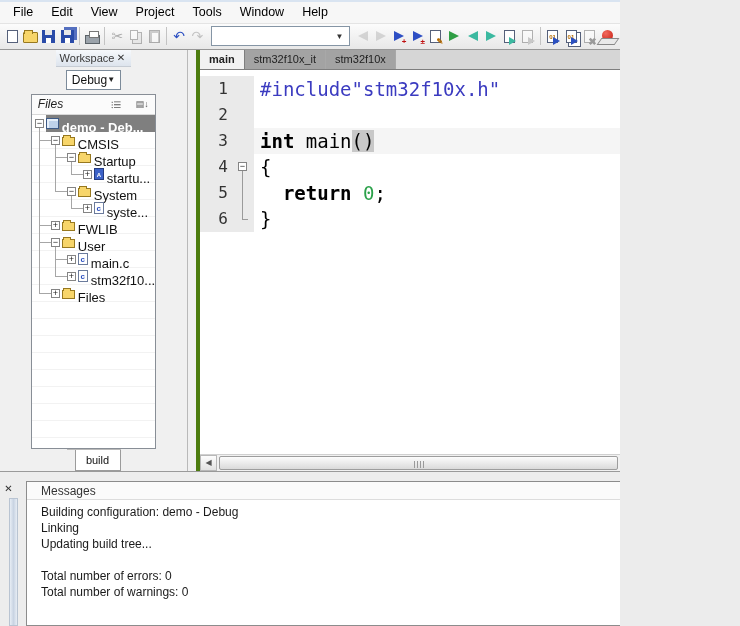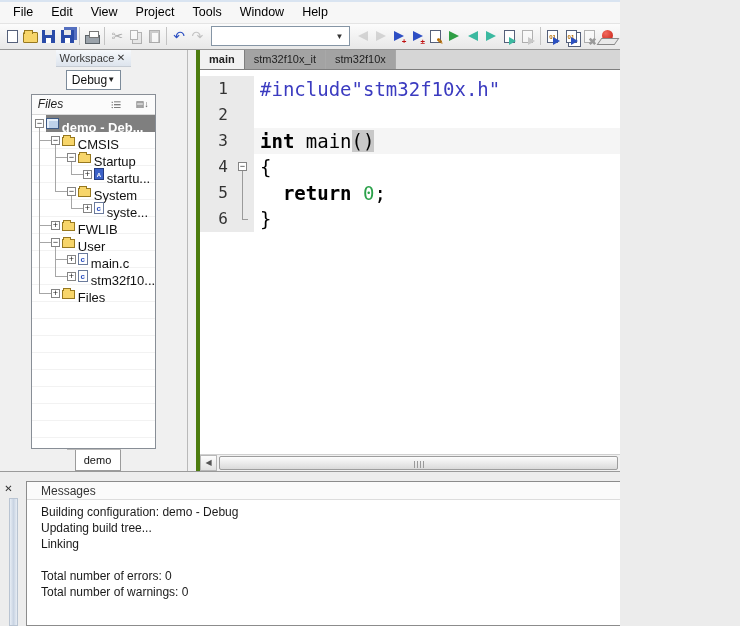--- a/index.html
+++ b/index.html
@@ -359,21 +359,21 @@
                 <span class="tr-label">stm32f10...</span>
               </div>
               <div class="tree-row" style="padding-left: 19px;">
                 <span class="tr-exp">+</span>
                 <span class="tr-icon ic-folder"></span>
                 <span class="tr-label">Files</span>
               </div>
             </div>
         </div>
         <div class="ws-bottomtabs">
-          <div class="ws-tab">demo</div>
+          <div class="ws-tab">build</div>
         </div>
       </div>
       <div class="ws-splitter"></div>
     </div>
 
     <div class="editor">
       <div class="tabbar" id="tabbar">
           <div class="etab active">main</div>
           <div class="etab">stm32f10x_it</div>
           <div class="etab">stm32f10x</div>
@@ -427,22 +427,22 @@
 
   <div class="bottom-panel">
     <div class="bp-left">
       <div class="bp-close">✕</div>
       <div class="bp-grip"></div>
     </div>
     <div class="bp-content">
       <div class="log-header">Messages</div>
       <div class="log-lines" id="loglines">
           <div class="log-line">Building configuration: demo - Debug</div>
+          <div class="log-line">Linking</div>
           <div class="log-line">Updating build tree...</div>
-          <div class="log-line">Linking</div>
           <div class="log-line">&nbsp;</div>
           <div class="log-line">Total number of errors: 0</div>
           <div class="log-line">Total number of warnings: 0</div>
         </div>
     </div>
   </div>
 
 </div>
 
 </body></html>

